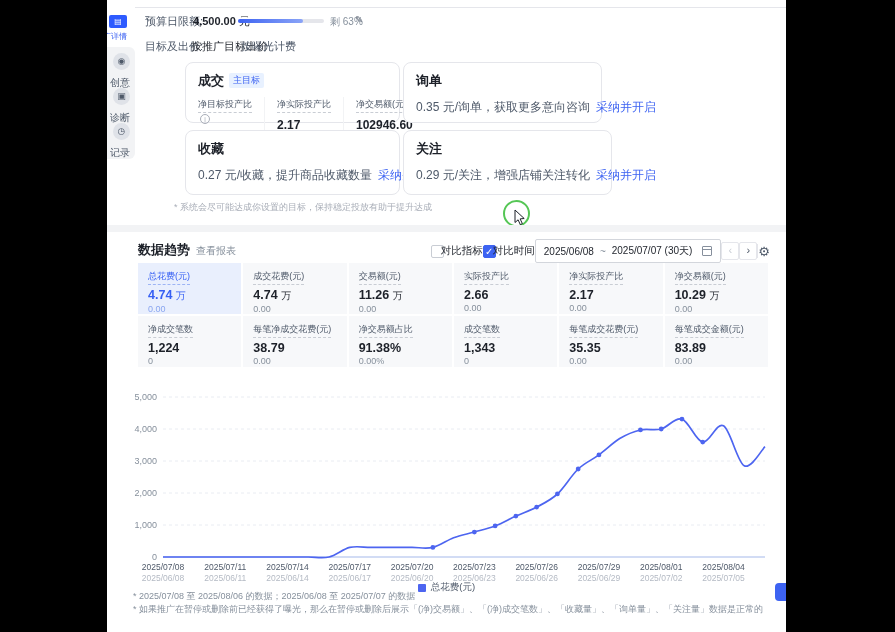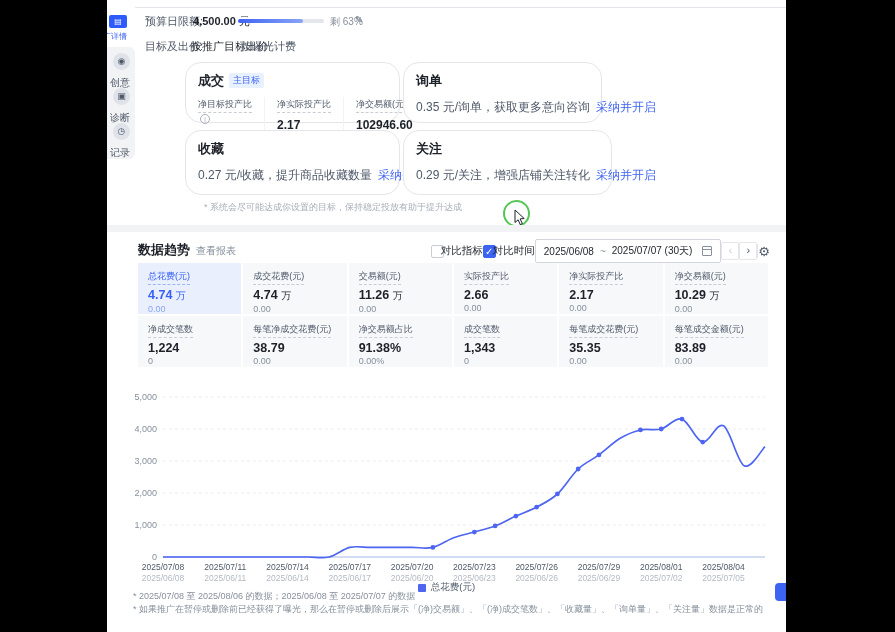--- a/index.html
+++ b/index.html
@@ -22,21 +22,21 @@
   
   .lbl { color:#4e5969; }
   .budget-amount { font-weight:bold; color:#1d2129; }
   .bar-track { position:absolute; left:131px; top:19px; width:86px; height:4px; border-radius:2px; background:#e5e6eb; }
   .bar-fill { width:75%; height:100%; border-radius:2px; background:linear-gradient(90deg,#3d63f2,#8aa4f7); }
   .remain { color:#86909c; font-size:10px; }
   .pencil { color:#6b7482; font-size:10px; cursor:pointer; }
   .tab-sep { color:#e5e6eb; }
 
   
-  .gcard { position:absolute; background:#fff; border:1px solid #e5e6eb; border-radius:16px; padding:9px 12px; }
+  .gcard { position:absolute; background:#fff; border:1px solid #e5e6eb; border-radius:8px; padding:9px 12px; }
   .gtitle { font-size:13px; font-weight:bold; color:#1d2129; display:inline-block; }
   .badge { display:inline-block; margin-left:5px; padding:1px 4px; background:#e8f1ff; color:#3d63f2; font-size:9px; border-radius:2px; vertical-align:2px; }
   .gmetrics { display:flex; margin-top:7px; }
   .gcol { padding-right:12px; }
   .gcol + .gcol { border-left:1px solid #f2f3f5; padding-left:12px; }
   .glabel { font-size:9px; color:#4e5969; border-bottom:1px dashed #c9cdd4; padding-bottom:1px; display:inline-block; white-space:nowrap; }
   .gvalue { font-size:12px; font-weight:bold; margin-top:5px; }
   .info-i { display:inline-block; width:10px; height:10px; border:1px solid #a9aeb8; border-radius:50%; color:#a9aeb8; font-size:7px; line-height:9px; text-align:center; vertical-align:1px; margin-left:2px; }
   .gdesc { font-size:12px; color:#4e5969; margin-top:9px; white-space:nowrap; }
   .glink { color:#3d63f2; margin-left:6px; cursor:pointer; }
@@ -151,21 +151,21 @@
   <div class="gcard" style="left:78px; top:130px; width:215px; height:65px;">
     <span class="gtitle">收藏</span>
     <div class="gdesc"><span>0.27 元/收藏，提升商品收藏数量</span><span class="glink">采纳并开启</span></div>
   </div>
 
   <div class="gcard" style="left:296px; top:130px; width:209px; height:65px;">
     <span class="gtitle">关注</span>
     <div class="gdesc"><span>0.29 元/关注，增强店铺关注转化</span><span class="glink">采纳并开启</span></div>
   </div>
 
-  <div class="abs note" style="left:97px; top:201px;">* 系统会尽可能达成你设置的目标，保持稳定投放有助于提升达成</div>
+  <div class="abs note" style="left:67px; top:201px;">* 系统会尽可能达成你设置的目标，保持稳定投放有助于提升达成</div>
 
   <div class="click-ring"></div>
   <svg class="cursor-arrow" width="12" height="17">
     <path d="M1,1 L1,13.5 L4.1,10.8 L6.3,15.6 L8.4,14.6 L6.1,9.9 L10.2,9.5 Z" fill="#fff" stroke="#1d2129" stroke-width="1"></path>
   </svg>
 
   <div class="section-band"></div>
 
   <span class="abs trend-title" style="left:31px; top:241px;">数据趋势</span>
   <span class="abs report-link" style="left:89px; top:244px;">查看报表</span>

